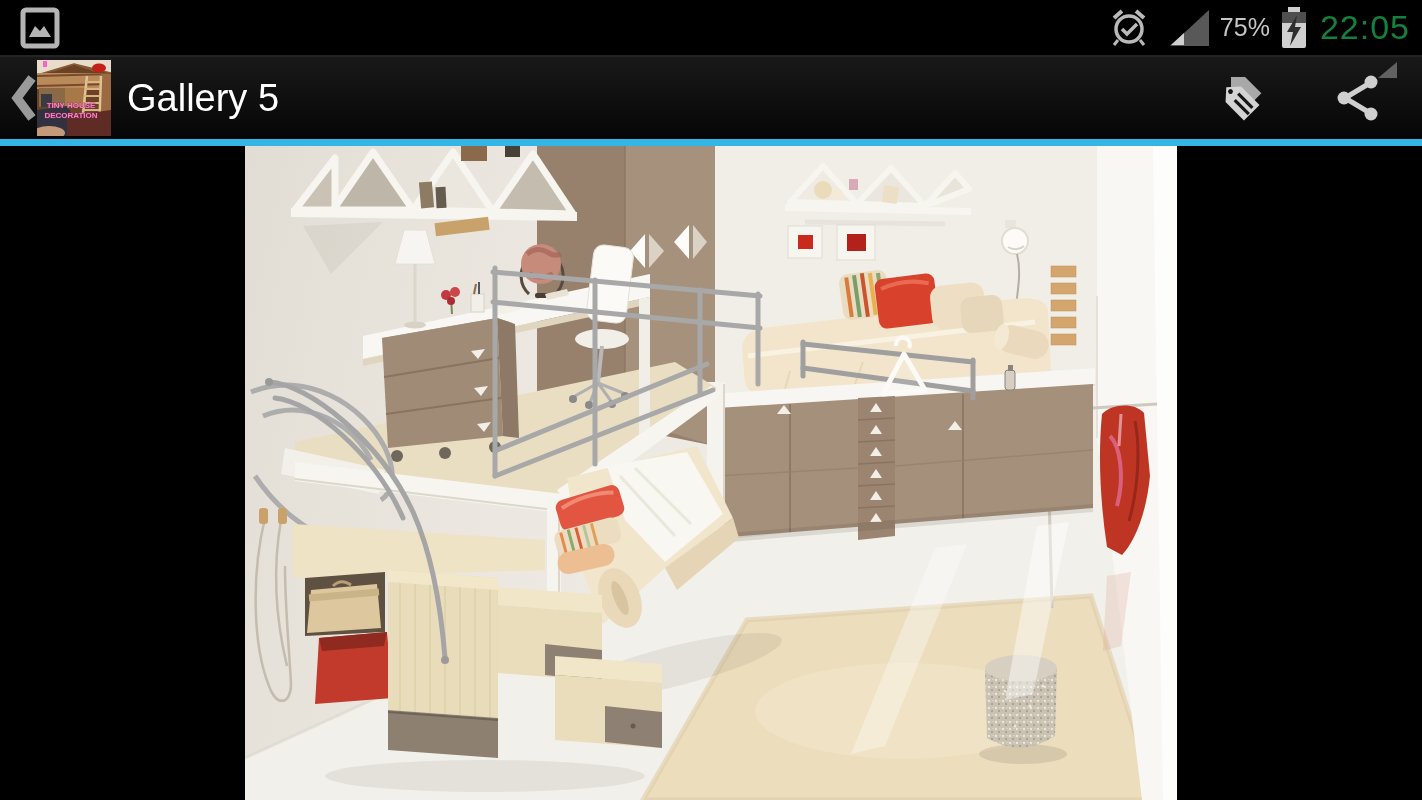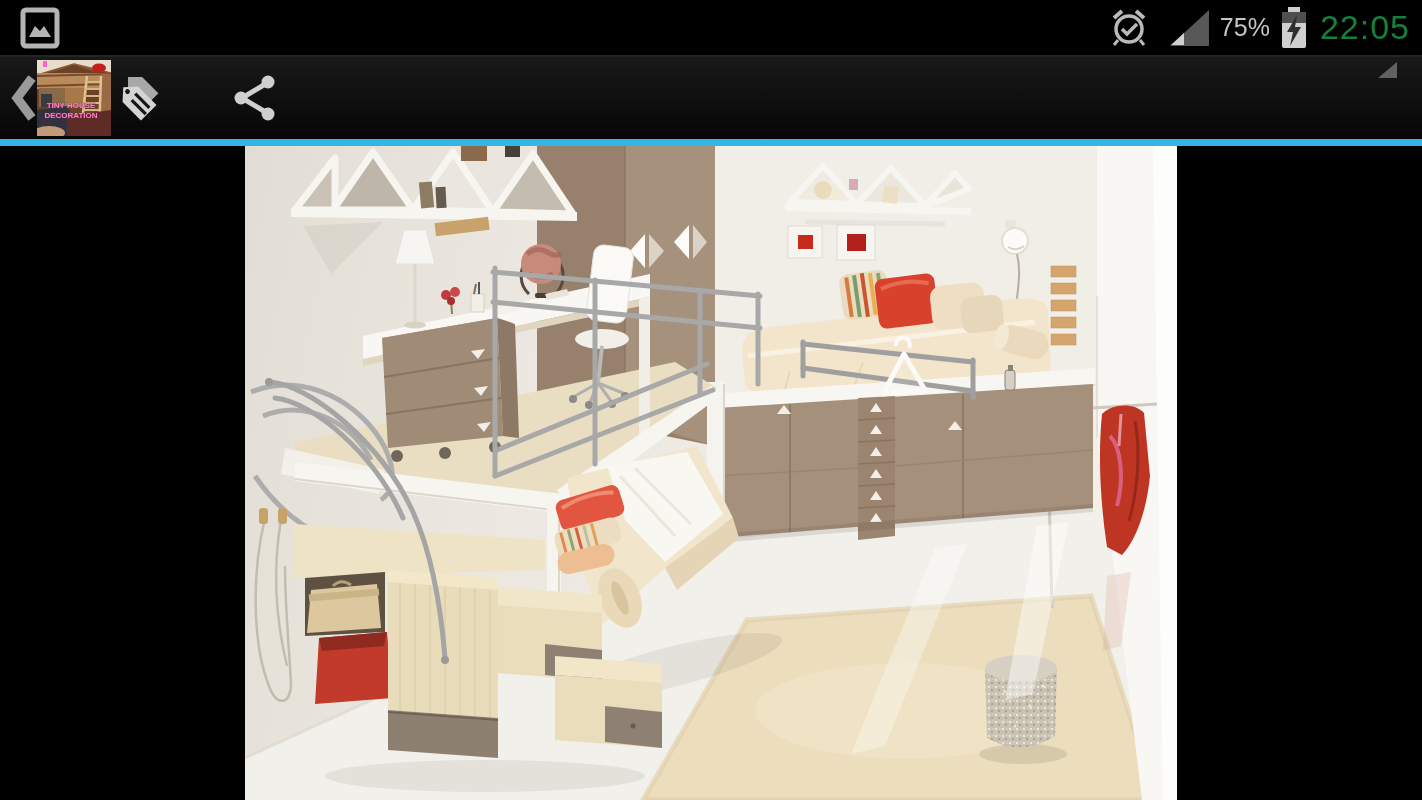--- a/index.html
+++ b/index.html
@@ -87,20 +87,21 @@
         <path d="M49,22 L63,22 M48,29 L63,29 M47,36 L63,36 M46,43 L62,43 M45,50 L62,50 M45,57 L62,57 M44,64 L62,64" stroke="#d8b684" stroke-width="2"></path>
         <polygon points="0,50 30,46 36,56 36,76 0,76" fill="#313140"></polygon>
         <polygon points="30,56 74,50 74,76 30,76" fill="#5e2c24"></polygon>
         <ellipse cx="12" cy="73" rx="16" ry="7" fill="#c49a78"></ellipse>
         <ellipse cx="62" cy="8" rx="7" ry="4.5" fill="#c22018"></ellipse>
         <rect x="6" y="1" width="4" height="6" fill="#ff5fd0"></rect>
         <text x="34" y="48" text-anchor="middle" font-size="8" font-weight="bold" fill="#ff7fc8" stroke="#7a2a52" stroke-width="0.6" paint-order="stroke" font-family="Liberation Sans, sans-serif">TINY HOUSE</text>
         <text x="34" y="58" text-anchor="middle" font-size="8" font-weight="bold" fill="#ff7fc8" stroke="#7a2a52" stroke-width="0.6" paint-order="stroke" font-family="Liberation Sans, sans-serif">DECORATION</text>
       </svg>
     </div>
+    <h1 class="ab-title">Gallery 5</h1>
     <div class="ab-actions">
       <button class="ab-btn">
         <svg width="52" height="52" viewBox="0 0 52 52">
           <g transform="translate(29 17) rotate(45)">
             <path d="M-17 0 L-7 -10 L16 -10 L16 10 L-7 10 Z" fill="#a8a8a8"></path>
           </g>
           <g transform="translate(25 28) rotate(45)">
             <path d="M-18 0 L-8 -11 L18 -11 L18 11 L-8 11 Z" fill="#d4d4d4"></path>
             <circle cx="-12" cy="0" r="2.4" fill="#161616"></circle>
             <rect x="-5" y="-5.5" width="20" height="3.2" fill="#161616"></rect>

